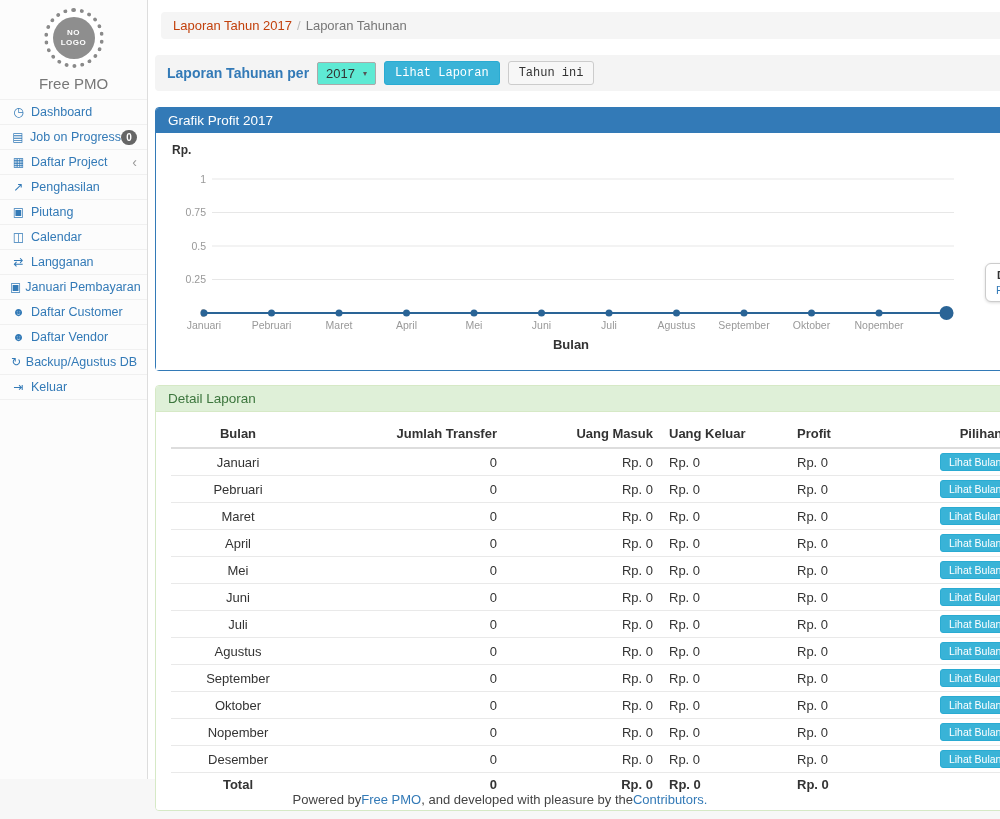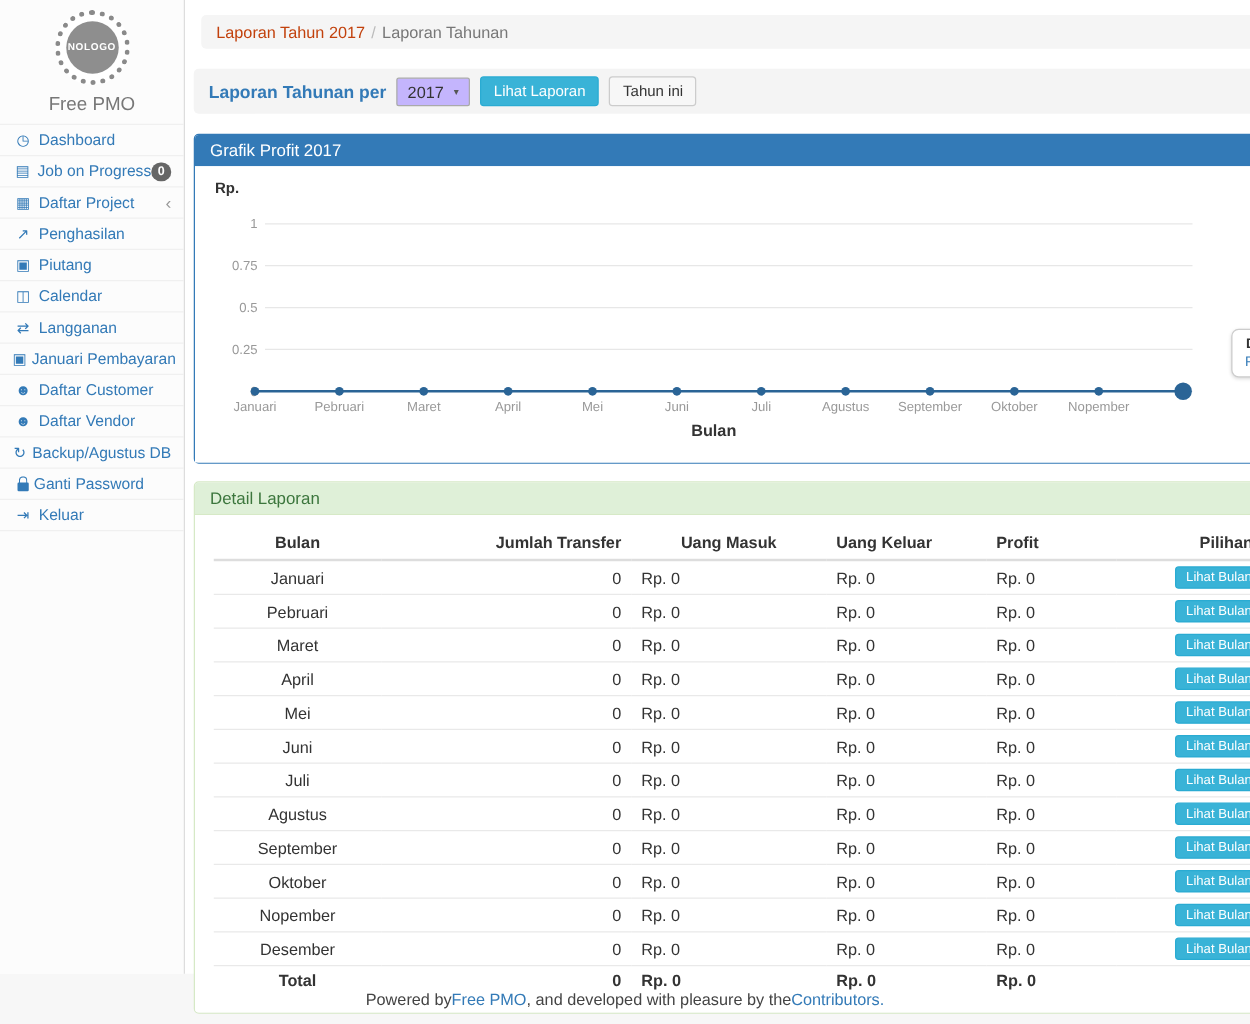--- a/index.html
+++ b/index.html
@@ -6,21 +6,21 @@
     font-family:"Liberation Sans","DejaVu Sans",sans-serif;font-size:13px;color:#333;background:#fff}
   a{text-decoration:none;cursor:pointer}
   .page{display:flex;height:779px}
 
   
   .sidebar{width:148px;min-width:148px;background:#fcfcfc;border-right:1px solid #ddd;box-sizing:border-box}
   .logo-wrap{text-align:center;padding-top:8px;padding-bottom:7px}
   .logo{width:52px;height:52px;border:4px dotted #8a8a8a;border-radius:50%;margin:0 auto;
     display:flex;align-items:center;justify-content:center;background:#fff}
   .logo-inner{width:42px;height:42px;border-radius:50%;background:#8e8e8e;color:#fff;font-size:8px;
-    font-weight:bold;display:flex;flex-direction:row;align-items:center;justify-content:center;letter-spacing:.5px;line-height:10px}
+    font-weight:bold;display:flex;flex-direction:column;justify-content:center;letter-spacing:.5px;line-height:10px}
   .brand{color:#777;font-size:15px;margin-top:7px}
   #sidebar-menu{border-top:1px solid #f0f0f0}
   .side-item{display:flex;align-items:center;padding:5px 10px;border-bottom:1px solid #f0f0f0;
     color:#337ab7;cursor:pointer;height:14px}
   .side-item .ico{width:17px;display:inline-block;font-size:12px;margin-right:4px;text-align:center}
   .side-item .lbl{white-space:nowrap;font-size:12.5px}
   .badge{margin-left:auto;background:#666;color:#fff;border-radius:9px;min-width:10px;height:15px;
     padding:0 3px;font-size:10px;display:flex;align-items:center;justify-content:center;font-weight:bold}
   .chev{margin-left:auto;color:#999;font-size:14px;line-height:10px}
   .lock-shape{width:9px;height:7px;background:#337ab7;border-radius:1px;position:relative;display:inline-block;margin:4px 4px 0 4px}
@@ -30,24 +30,24 @@
   
   .content{flex:1;padding:12px 12px 0 7px;box-sizing:border-box}
   .breadcrumb{background:#f5f5f5;border-radius:4px;padding:6px 12px;margin:0 3px 16px 6px;font-size:13px}
   .bc-link{color:#c2410c}
   .bc-sep{color:#bbb;margin:0 5px}
   .bc-cur{color:#777}
 
   .filter-panel{display:flex;align-items:center;gap:8px;background:#f4f4f4;border-radius:4px;
     padding:5px 12px;margin-bottom:16px;height:26px}
   .filter-label{color:#337ab7;font-weight:bold;font-size:14px}
-  .select{display:inline-flex;align-items:center;gap:8px;background:#c4b5fd;border:1px solid #aaa;
+  .select{display:inline-flex;align-items:center;gap:8px;background:#5eead4;border:1px solid #aaa;
     border-radius:2px;padding:3px 8px;font-size:13px;cursor:pointer}
   .select .caret{font-size:8px;color:#555}
-  .btn{font-size:12px;padding:4px 10px;border-radius:3px;cursor:pointer;font-family:Liberation Sans, sans-serif}
+  .btn{font-size:12px;padding:4px 10px;border-radius:3px;cursor:pointer;font-family:Liberation Mono, monospace}
   .btn-info{background:#39b3d7;border:1px solid #2aabd2;color:#fff}
   .btn-default{background:#f7f7f7;border:1px solid #ccc;color:#333}
 
   
   .panel{border-radius:4px;margin-bottom:14px}
   .panel-primary{border:1px solid #337ab7}
   .panel-success{border:1px solid #d6e9c6}
   .panel-heading{padding:5px 12px;font-size:13.5px;border-radius:3px 3px 0 0}
   .heading-blue{background:#337ab7;color:#fff}
   .heading-green{background:#dff0d8;color:#3c763d;border-bottom:1px solid #d6e9c6}
@@ -63,21 +63,21 @@
   .tt-text{color:#337ab7;font-size:11px}
 
   
   .table-body{padding:8px 15px 14px 15px;background:#fff;border-radius:0 0 3px 3px}
   #detail-table{width:100%;border-collapse:collapse;table-layout:fixed;font-size:13px}
   #detail-table th{font-weight:bold;padding:6px 8px;border-bottom:2px solid #ddd}
   #detail-table td{padding:4px 8px;border-bottom:1px solid #e9e9e9}
   #detail-table tr.total-row td{font-weight:bold;border-bottom:none}
   #detail-table th:nth-child(1),#detail-table td:nth-child(1){width:118px;text-align:center}
   #detail-table th:nth-child(2),#detail-table td:nth-child(2){width:184px;text-align:right}
-  #detail-table th:nth-child(3),#detail-table td:nth-child(3){width:140px;}
+  #detail-table th:nth-child(3),#detail-table td:nth-child(3){width:140px;text-align:right}
   #detail-table th:nth-child(4),#detail-table td:nth-child(4){width:112px;text-align:left}
   #detail-table th:nth-child(5),#detail-table td:nth-child(5){width:88px;text-align:left}
   #detail-table th:nth-child(6),#detail-table td:nth-child(6){width:160px;text-align:center}
   .btn-xs{font-size:10.5px;padding:2px 8px;border-radius:3px;background:#39b3d7;border:1px solid #2aabd2;color:#fff;cursor:pointer;font-family:inherit}
 
   
   footer{height:40px;background:#f7f7f7;display:flex;align-items:center;justify-content:center;
     font-size:13px;color:#444}
   footer a{color:#337ab7}
 </style>
@@ -135,24 +135,20 @@
           <span class="ico">☻</span>
           <span class="lbl">Daftar Customer</span>
         </div>
         <div class="side-item">
           <span class="ico">☻</span>
           <span class="lbl">Daftar Vendor</span>
         </div>
         <div class="side-item">
           <span class="ico">↻</span>
           <span class="lbl">Backup/Agustus DB</span>
-        </div>
-        <div class="side-item">
-          <span class="lock-shape"></span>
-          <span class="lbl">Ganti Password</span>
         </div>
         <div class="side-item">
           <span class="ico">⇥</span>
           <span class="lbl">Keluar</span>
         </div>
       </nav>
   </aside>
 
   <main class="content">
 

